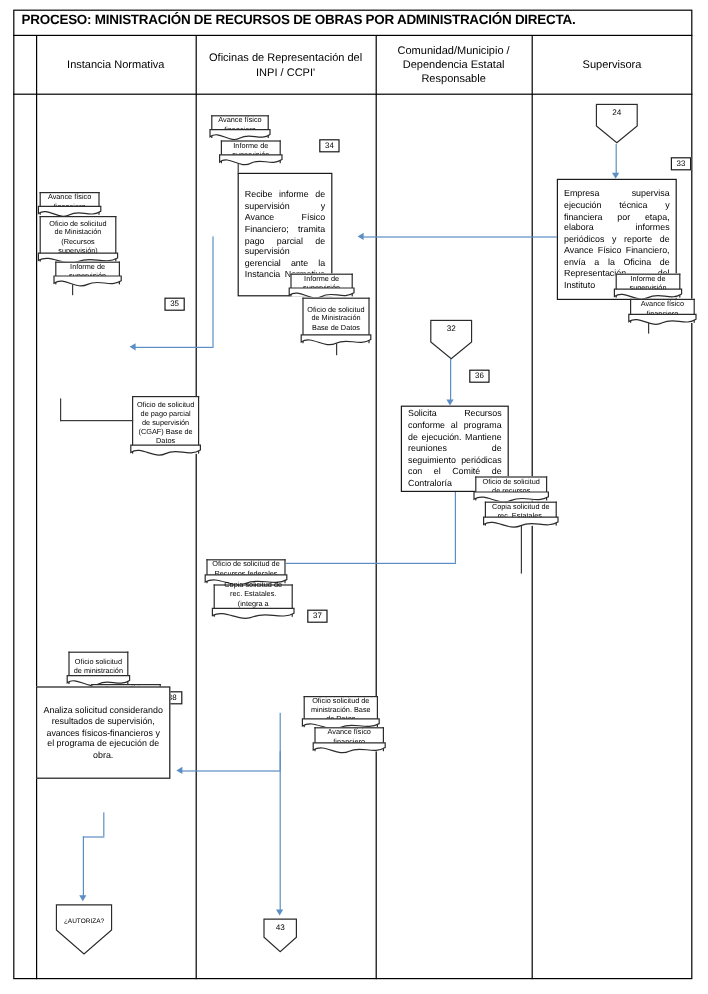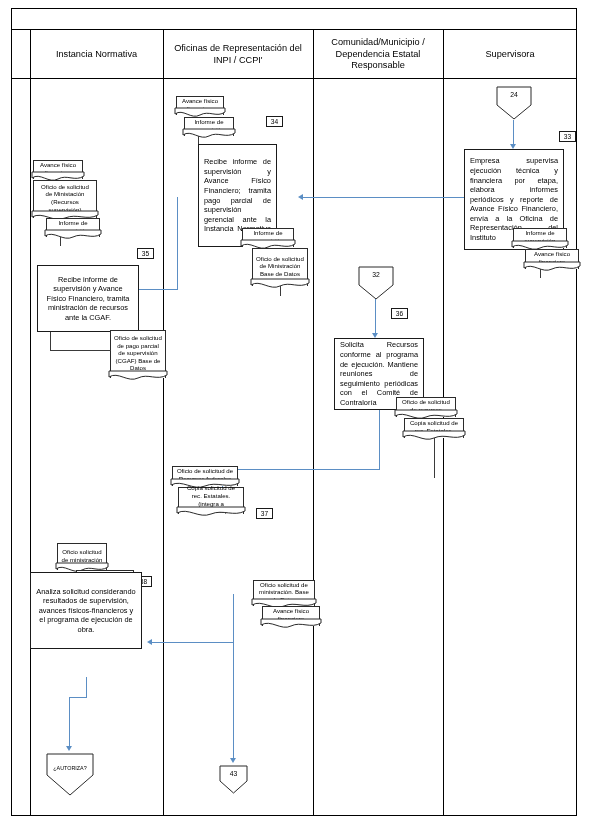--- a/index.html
+++ b/index.html
@@ -40,20 +40,21 @@
   .blk.v{width:1px;}
   .blk.h{height:1px;}
 </style>
 </head>
 <body>
 
 <div id="page">
 
   <div class="frame"></div>
   <div class="title-bar"></div>
+  <div class="title-txt">PROCESO: MINISTRACIÓN DE RECURSOS DE OBRAS POR ADMINISTRACIÓN DIRECTA.</div>
 
   <div class="hdr-row"></div>
   <div class="vline" style="left:30px;top:30px;height:786px;"></div>
   <div class="vline" style="left:163px;top:30px;height:786px;"></div>
   <div class="vline" style="left:313px;top:30px;height:786px;"></div>
   <div class="vline" style="left:443px;top:30px;height:786px;"></div>
 
   <div class="hdr-cell" style="left:163px;width:150px;">Oficinas de Representación del INPI / CCPI'</div>
   <div class="hdr-cell" style="left:30px;width:133px;">Instancia Normativa</div>
   <div class="hdr-cell" style="left:443px;width:134px;">Supervisora</div>
@@ -211,21 +212,20 @@
   </div>
   <div class="doc" style="left:46px;top:218px;width:54px;height:19px;">
     <div class="docbody">Informe de supervisión</div>
     <svg width="56" height="12">
         <path d="M0,3 C9,-3 18,9 28,4 C38,-1 47,7 56,1 L56,-3 L0,-3 Z" fill="#fff" stroke="#2b2b2b" stroke-width="1"></path>
       </svg>
   </div>
   <div class="blk v" style="left:60px;top:237px;height:9px;"></div>
 
   <div class="badge" style="left:137px;top:248px;width:17px;height:11px;">35</div>
-  <div class="proc" style="left:37px;top:265px;width:102px;height:67px;">Recibe informe de supervisión y Avance Físico Financiero, tramita ministración de recursos ante la CGAF.</div>
 
   <div class="doc" style="left:110px;top:330px;width:56px;height:48px;">
     <div class="docbody">Oficio de solicitud de pago parcial de supervisión (CGAF) Base de Datos</div>
     <svg width="58" height="12">
         <path d="M0,3 C9,-3 19,9 29,4 C39,-1 48,7 58,1 L58,-3 L0,-3 Z" fill="#fff" stroke="#2b2b2b" stroke-width="1"></path>
       </svg>
   </div>
   <div class="blk h" style="left:50px;top:350px;width:61px;"></div>
   <div class="blk v" style="left:50px;top:332px;height:19px;"></div>
 

